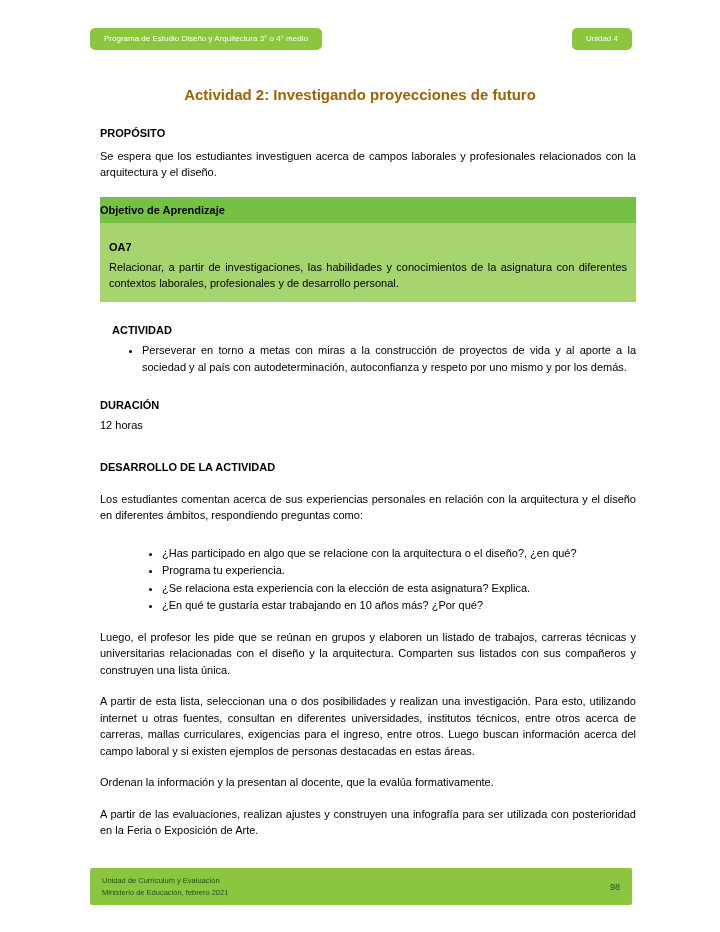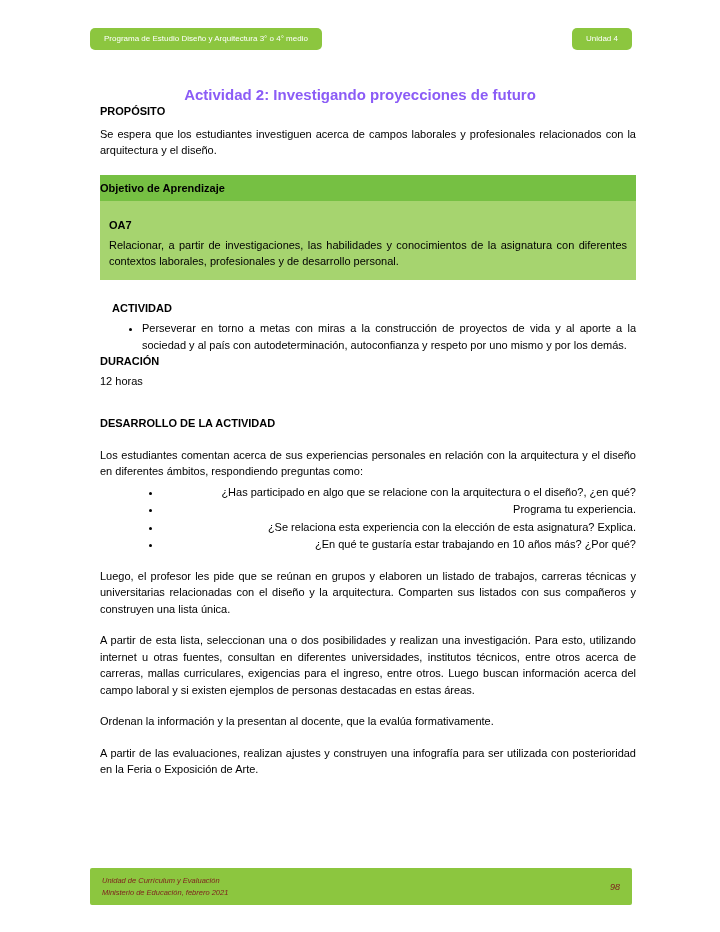--- a/index.html
+++ b/index.html
@@ -31,32 +31,33 @@
     border-radius: 5px;
     white-space: nowrap;
   }
 
   
   .doc-title {
     margin-top: 36px;
     text-align: center;
     font-size: 15px;
     font-weight: bold;
-    color: #8b5cf6;
+    color: #a16207;
   }
 
   
   .content {
     margin: 0 84px 0 100px;
     font-size: 11px;
     line-height: 1.5;
   }
   .sec-heading {
     font-size: 11px;
     font-weight: bold;
+    margin-top: 22px;
   }
   .content p { margin-top: 6px; text-align: justify; }
 
   
   .oa-box { margin-top: 16px; }
   .oa-header {
     background: #76c043;
     font-weight: bold;
     font-size: 11px;
     padding: 5px 0;
@@ -74,44 +75,42 @@
     margin-top: 4px;
     padding-left: 30px;
     list-style: disc outside;
   }
   .actitudes li { text-align: justify; }
 
   .duracion-value { margin-top: 3px; }
 
   
   .questions {
-    margin-top: 4px;
+    margin-top: 21px;
     padding-left: 62px;
     list-style: disc outside;
-    text-align: right;
   }
   .questions li { margin-bottom: 1px; }
 
   .body-par { margin-top: 15px !important; }
 
   
   .footer {
     position: absolute;
     left: 90px;
     right: 88px;
     bottom: 27px;
     height: 37px;
     background: #8cc63f;
     border-radius: 2px;
-    color: #7f1d1d;
+    color: #14532d;
     display: flex;
     align-items: center;
     justify-content: space-between;
     padding: 0 12px;
-    font-style: italic;
   }
   .footer-left { font-size: 7.5px; line-height: 1.55; }
   .footer-page { font-size: 9px; }
 </style>
 </head>
 <body>
 
 <div class="page">
 
   <div class="top-bar">

